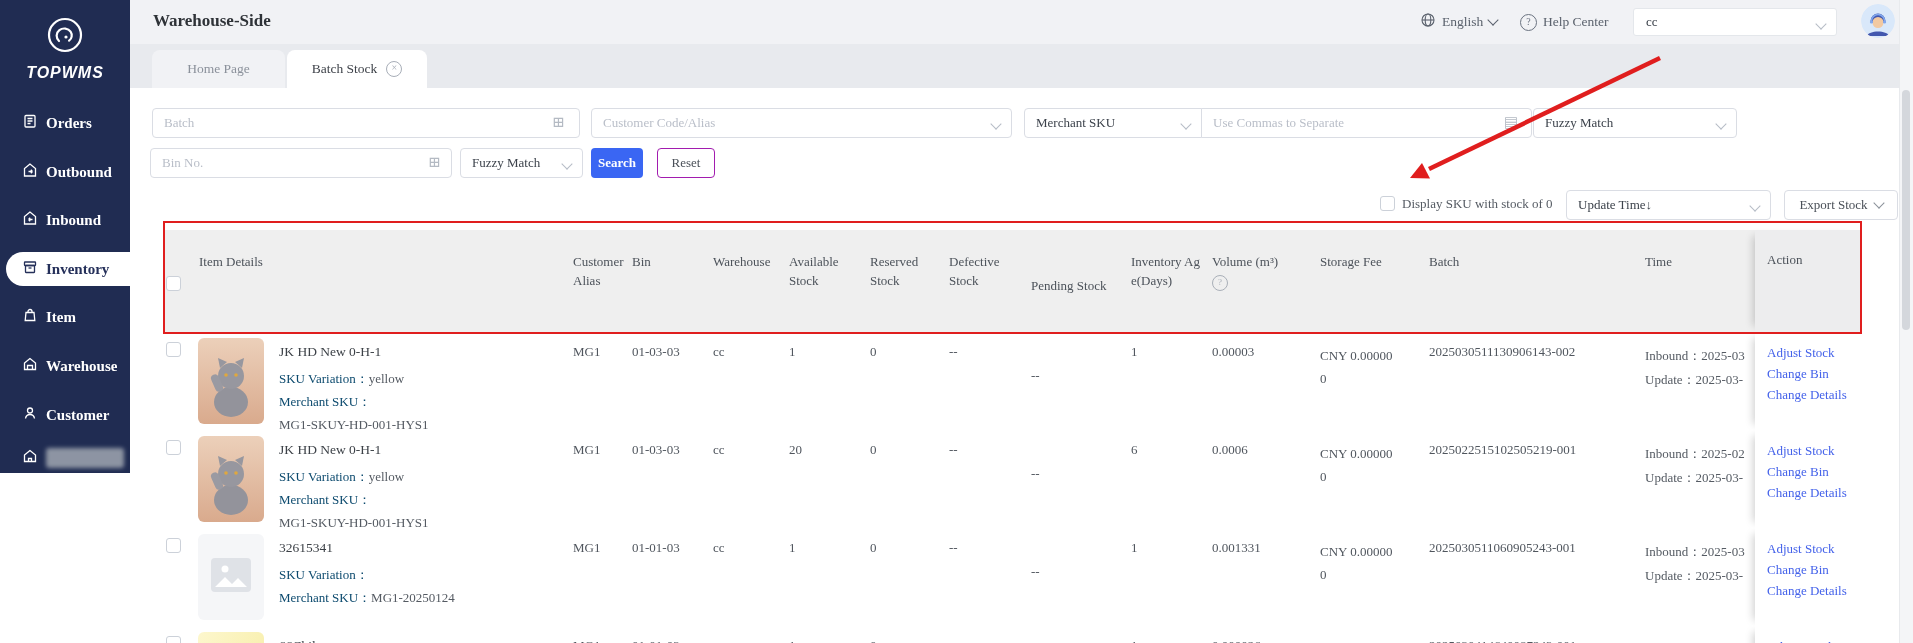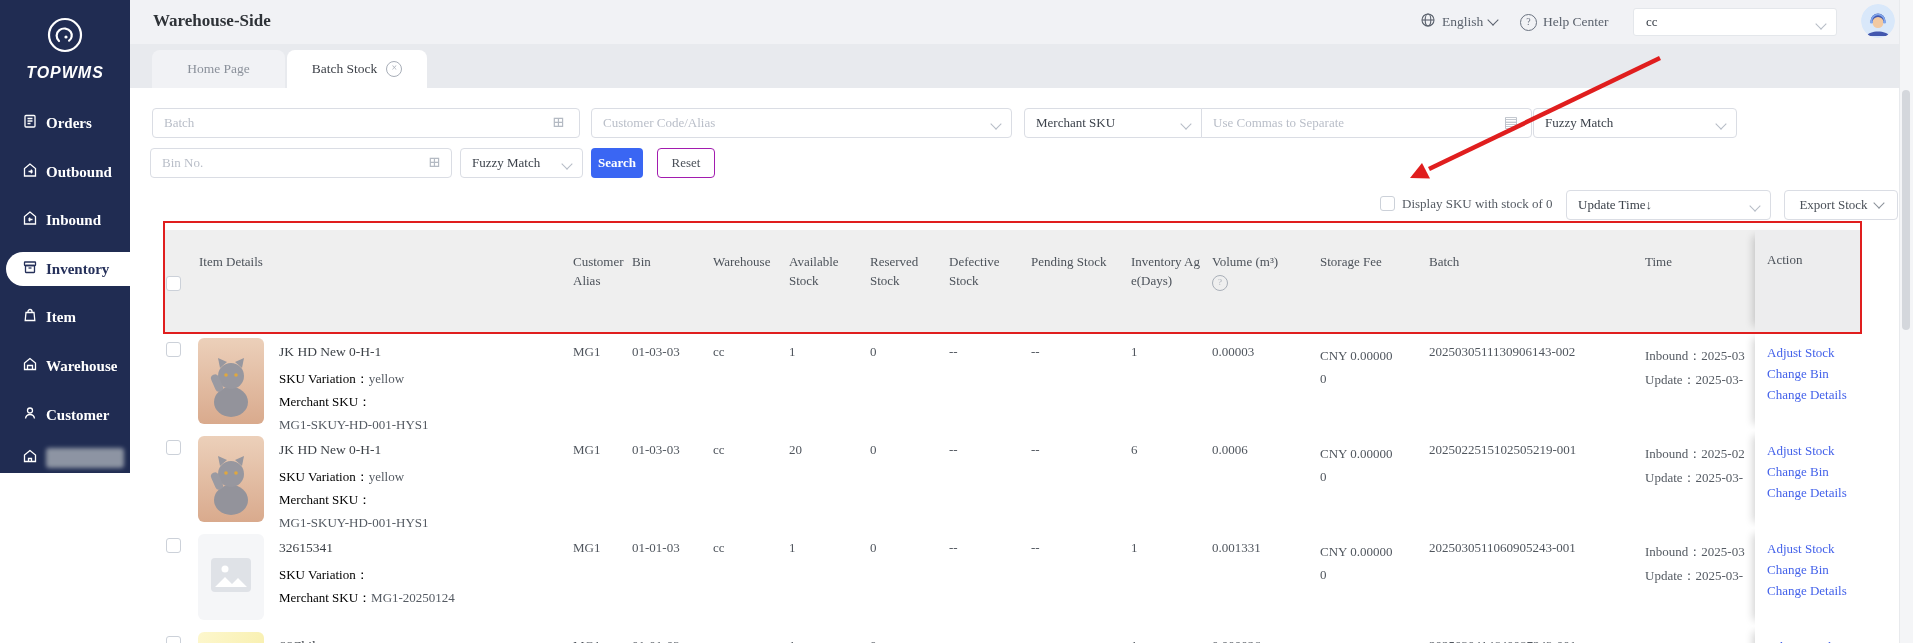--- a/index.html
+++ b/index.html
@@ -61,41 +61,41 @@
              justify-content:center;color:#4a5058;cursor:pointer;}
   .exportbtn .xchev{display:inline-block;width:7px;height:7px;border-right:1.4px solid #8a9099;
                     border-bottom:1.4px solid #8a9099;transform:rotate(45deg);margin-left:7px;margin-top:-4px;}
   
   .thead{position:absolute;left:163px;top:230px;width:1699px;height:102px;background:#efefef;}
   .cell{position:absolute;font-size:13px;color:#50565e;white-space:nowrap;}
   .thead .cell{top:22px;color:#4c525a;line-height:19px;}
   .l-item{left:36px;}
   .l-text{left:116px;width:262px;white-space:normal;}
   .l-alias{left:410px;} .l-bin{left:469px;} .l-wh{left:550px;} .l-av{left:626px;}
-  .l-rs{left:707px;} .l-df{left:786px;} .l-pd{left:868px;} .l-age{left:968px;font-family:Liberation Serif, serif;}
+  .l-rs{left:707px;} .l-df{left:786px;} .l-pd{left:868px;margin-top:24px;} .l-age{left:968px;font-family:Liberation Serif, serif;}
   .l-vol{left:1049px;} .l-fee{left:1157px;} .l-batch{left:1266px;} .l-time{left:1482px;}
   .thead .l-alias{width:60px;white-space:normal;}
   .thead .l-wh{width:66px;white-space:normal;word-break:break-all;}
   .thead .l-av,.thead .l-rs{width:62px;white-space:normal;}
   .thead .l-df{width:64px;white-space:normal;}
   .thead .l-pd{width:84px;white-space:normal;word-break:break-all;}
   .thead .l-age{width:72px;white-space:normal;word-break:break-all;}
   .thead .l-vol{width:84px;white-space:normal;}
   .qmark{display:inline-block;width:14px;height:14px;border:1px solid #a9afb8;border-radius:50%;
          font-size:9px;line-height:13px;text-align:center;color:#a9afb8;margin-top:4px;}
   .trow{position:absolute;left:163px;width:1699px;height:98px;border-bottom:1px solid #eceef1;
         background:#fff;overflow:hidden;}
   .trow .cell{top:12px;}
   .pimg{position:absolute;left:35px;top:6px;width:66px;height:86px;border-radius:6px;overflow:hidden;}
   .pimg.cat{background:linear-gradient(180deg,#ecd0ba,#d9aa8d);}
   .pimg.empty{background:#f5f6f8;}
   .pimg.yellow{background:linear-gradient(120deg,#fdf7cd,#f6eca2);}
   .iname{font-size:13.5px;color:#3c4147;margin-bottom:7px;}
   .iline{line-height:23px;color:#545a62;}
-  .lbl{color:#000000;}
+  .lbl{color:#0c4a6e;}
   .l-fee{width:78px;white-space:normal;word-break:break-all;line-height:23px;}
   .l-time{line-height:24px;color:#555b63;}
   .act{position:absolute;left:1592px;top:0;bottom:0;width:107px;background:#fff;
        box-shadow:-8px 0 8px -6px rgba(0,0,0,0.18);padding:10px 0 0 12px;box-sizing:border-box;}
   .act a{display:block;color:#4462ea;line-height:21px;text-decoration:none;cursor:pointer;font-size:13px;}
   .act.hact{background:#ededee;padding-top:22px;color:#4c525a;}
   
   .redbox{position:absolute;left:163px;top:221px;width:1695px;height:109px;border:2px solid #e01e1e;pointer-events:none;}
   .annsvg{position:absolute;left:0;top:0;pointer-events:none;}
   .sbtrack{position:absolute;left:1899px;top:0;width:14px;height:643px;background:#f4f5f7;border-left:1px solid #e8eaed;}

